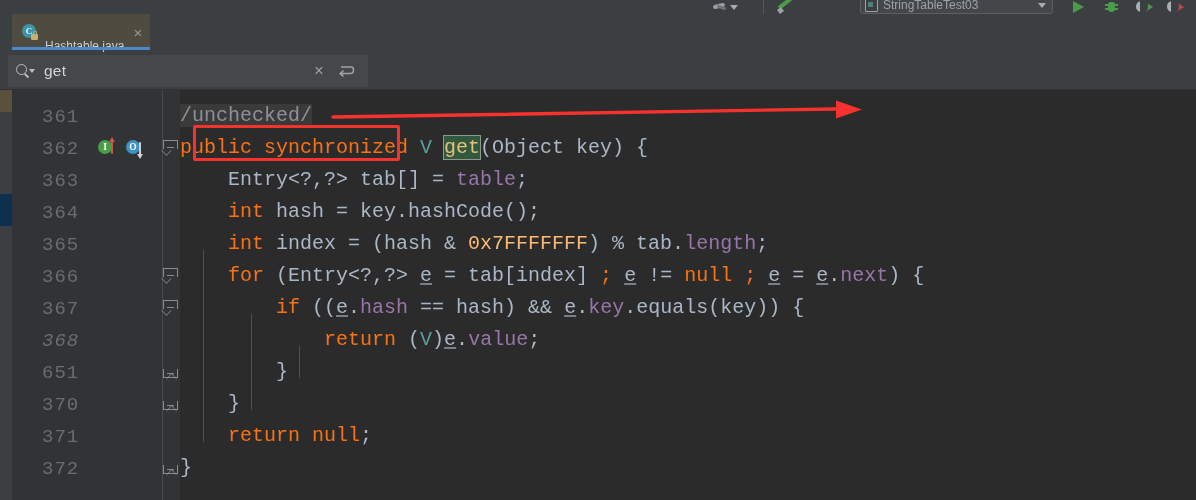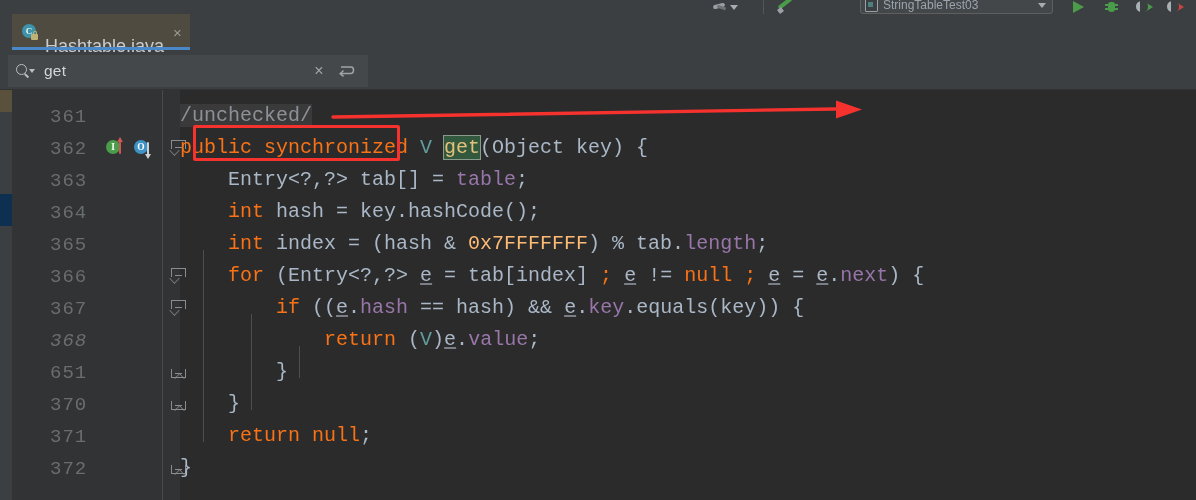--- a/index.html
+++ b/index.html
@@ -224,21 +224,21 @@
     position: absolute;
     left: 1.5px; top: -3px;
     width: 4px; height: 4px;
     border: 1.2px solid #bfb272;
     border-bottom: none;
     border-radius: 3px 3px 0 0;
     box-sizing: border-box;
   }
   .tab .tname {
     color: #c8cdd2;
-    font-size: 18px;
+    font-size: 12px;
     white-space: nowrap;
     margin-top: 28px;
   }
   .tab .tclose {
     margin-left: 9px;
     color: #9a9a95;
     font-size: 15px;
     line-height: 1;
     font-family: "Liberation Sans", sans-serif;
   }
@@ -363,21 +363,21 @@
     width: 12px;
   }
   .gutter {
     position: absolute;
     left: 12px; top: 0;
     width: 168px; height: 410px;
     background: #313335;
   }
   .gutter-line {
     position: absolute;
-    left: 16px;
+    left: 8px;
     width: 168px;
     height: 32px;
     color: #606366;
     font-family: "Liberation Mono", monospace;
     font-size: 19px;
   }
   .lnum {
     position: absolute;
     left: 22px;
     top: 6px;

